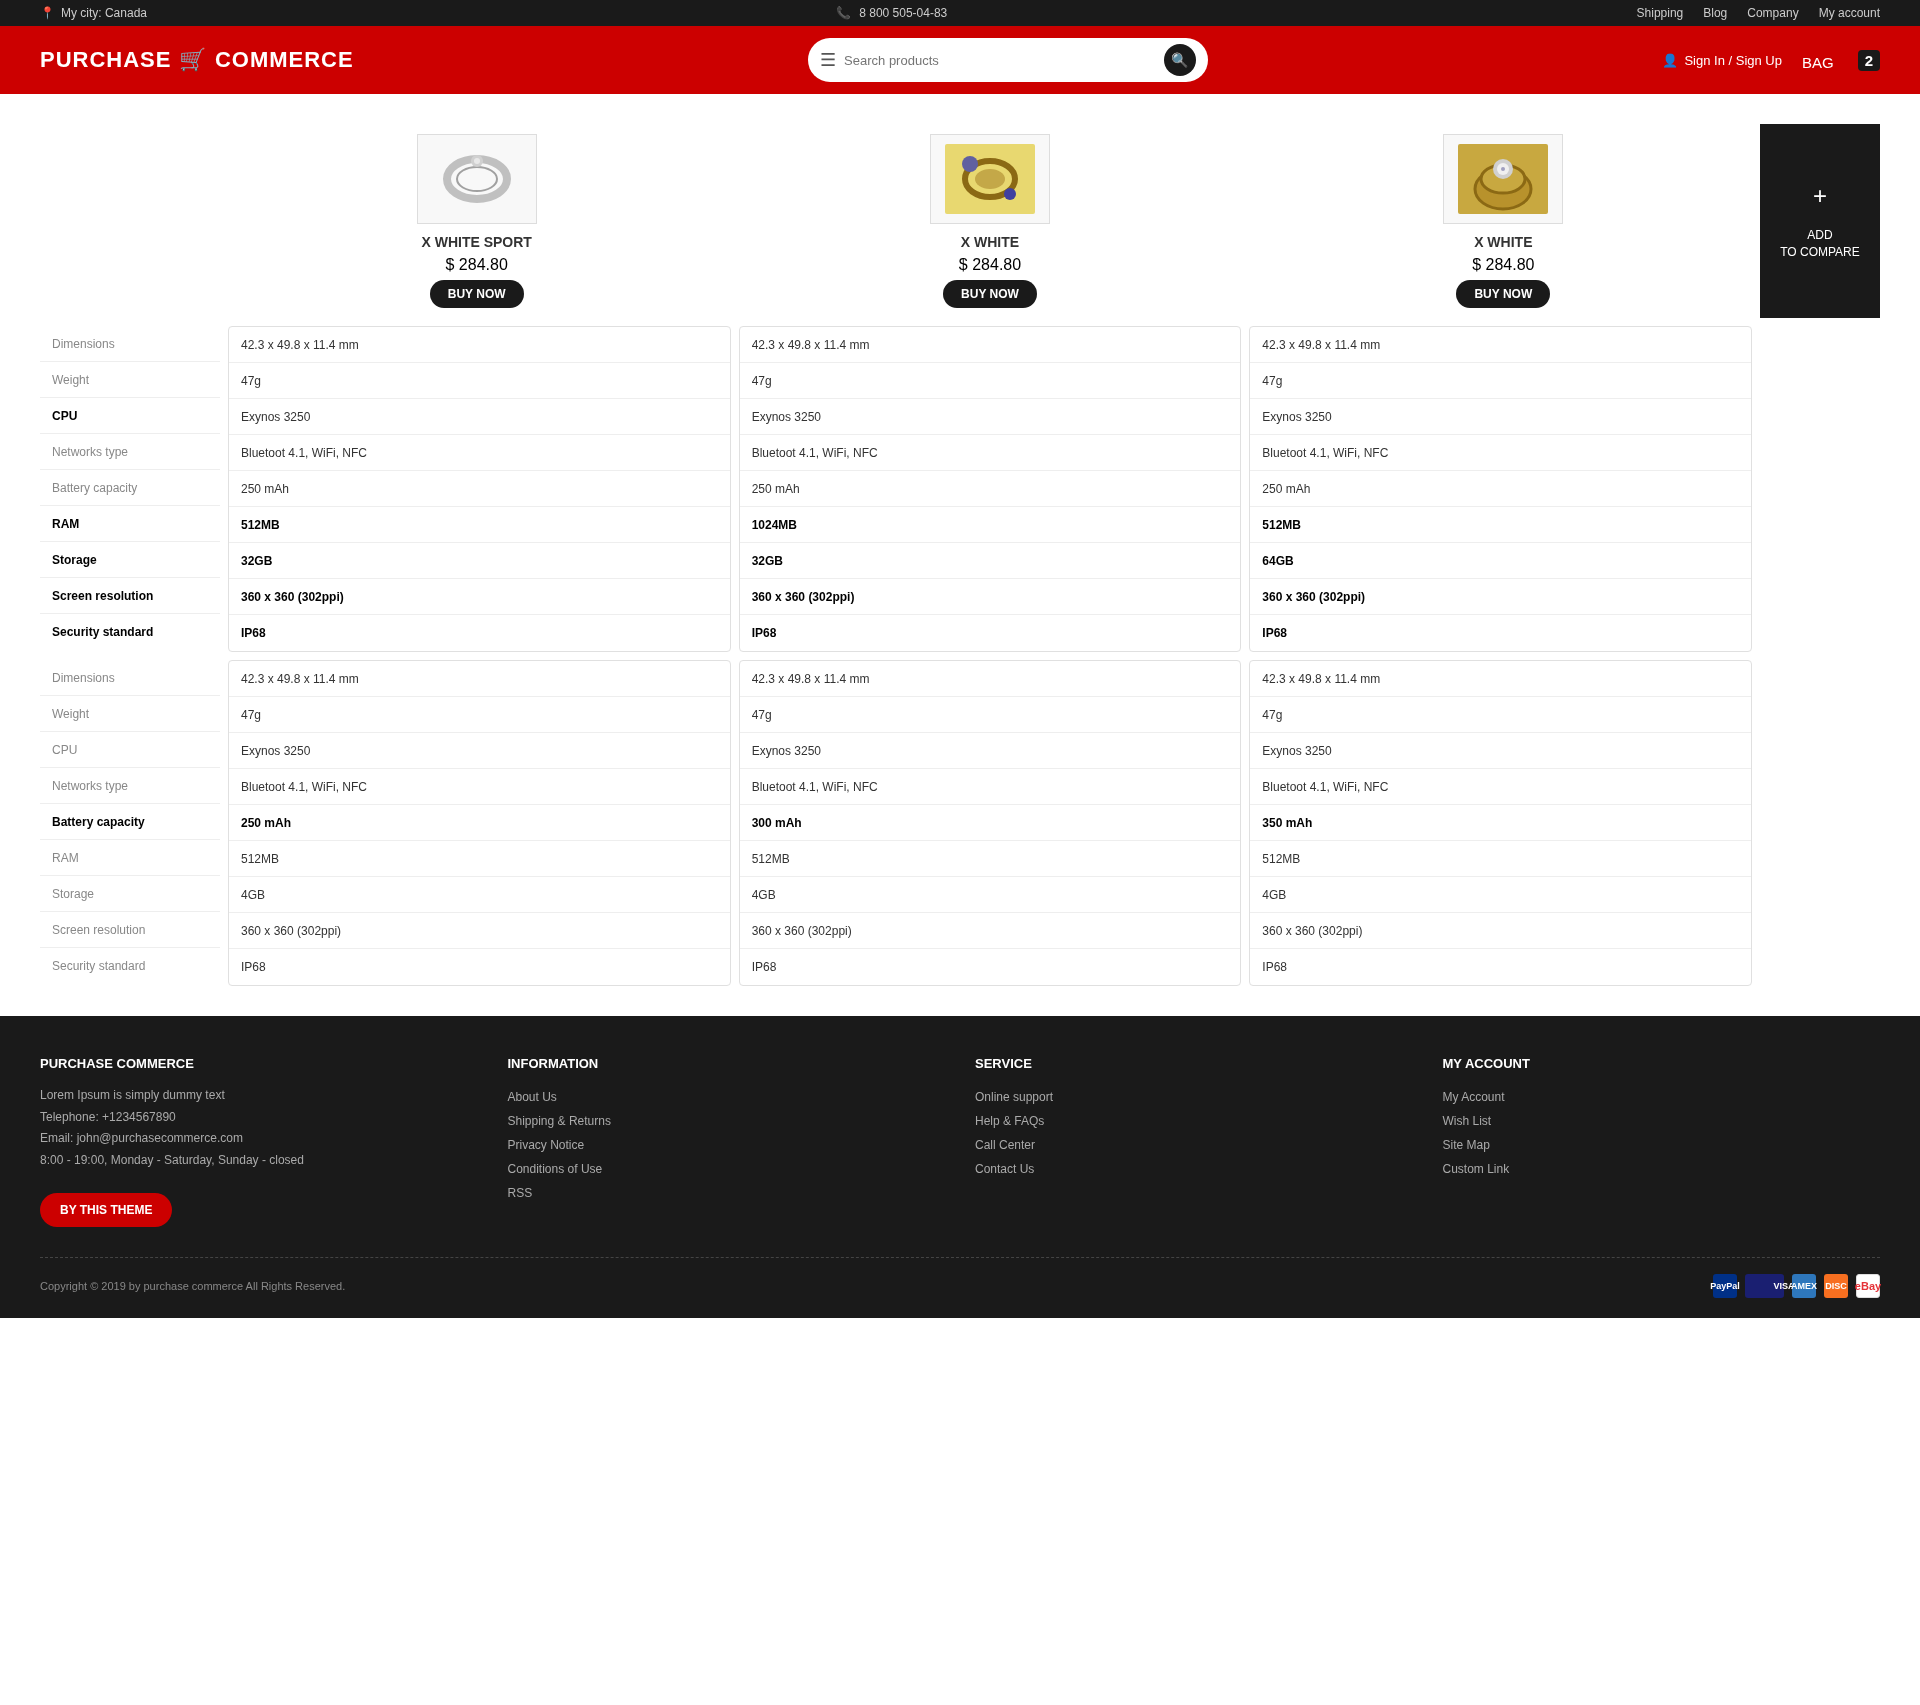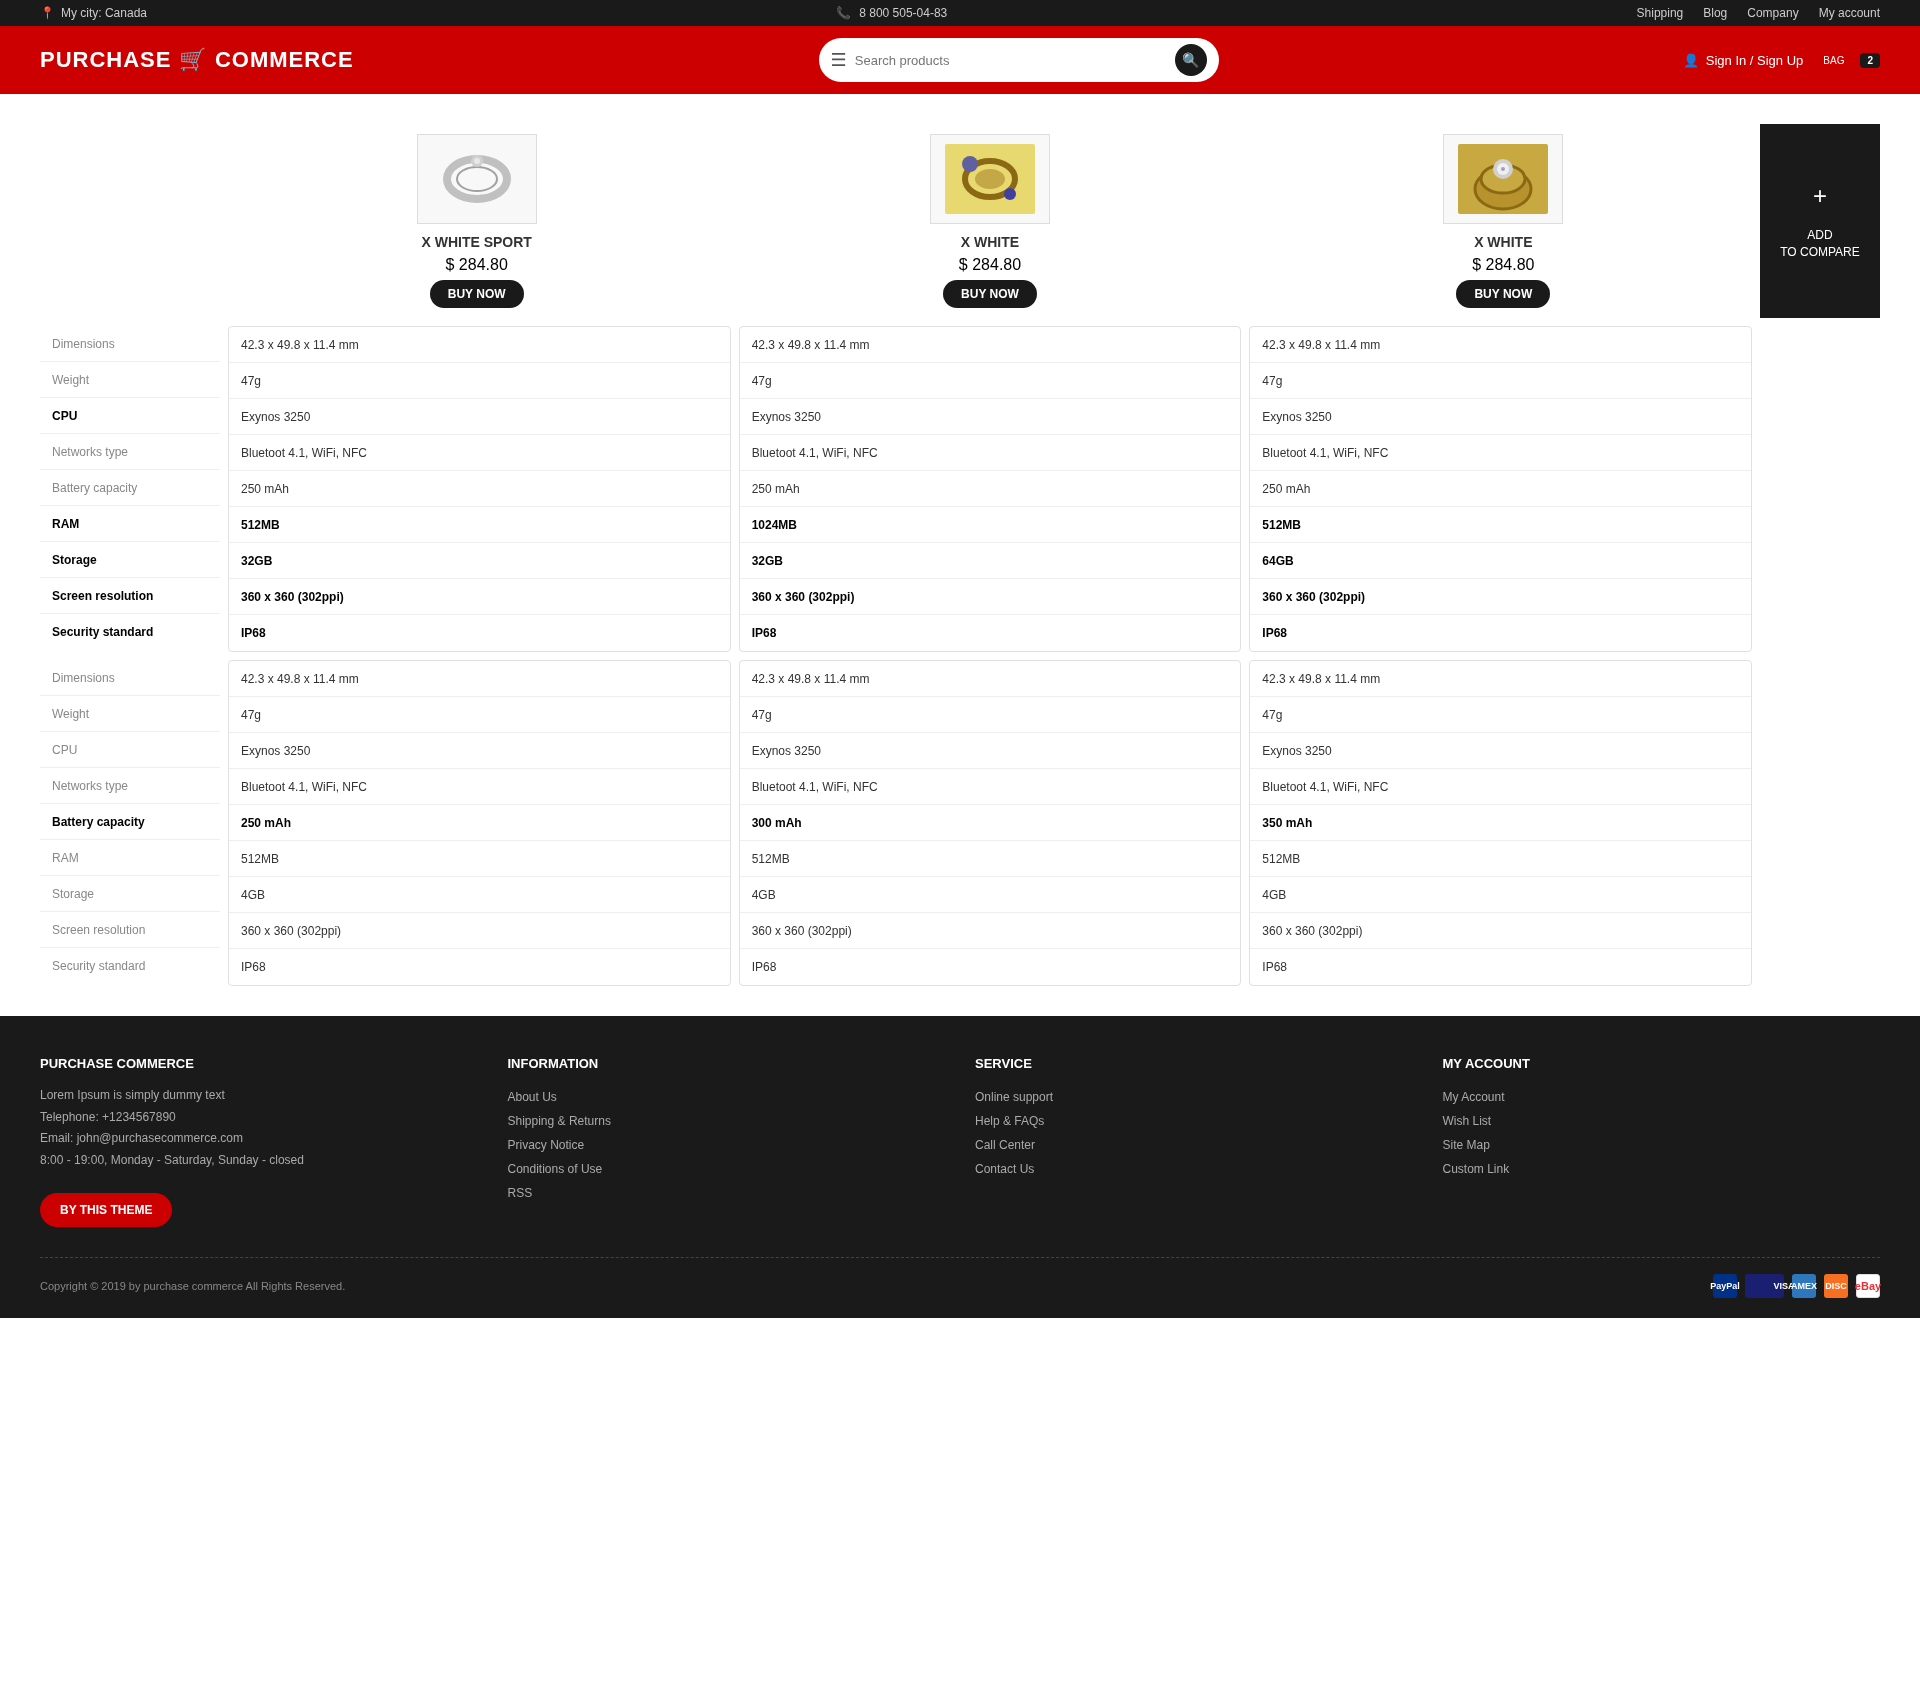--- a/index.html
+++ b/index.html
@@ -52,24 +52,24 @@
       cursor: pointer;
       font-size: 14px;
       display: flex;
       align-items: center;
       justify-content: center;
     }
     .header-right { display: flex; align-items: center; gap: 20px; }
     .sign-in { color: #fff; display: flex; align-items: center; gap: 6px; font-size: 13px; cursor: pointer; }
     .bag-btn {
       display: flex;
-      align-items: center;
-      gap: 16px;
-      color: #fff;
-      font-size: 10px;
+      align-items: flex-end;
+      gap: 24px;
+      color: #fff;
+      font-size: 15px;
       cursor: pointer;
     }
     .bag-count {
       background: #1a1a1a;
       color: #fff;
       border-radius: 4px;
       padding: 2px 7px;
       font-weight: bold;
     }
     .menu-icon { font-size: 18px; color: #555; cursor: pointer; margin-right: 8px; }

